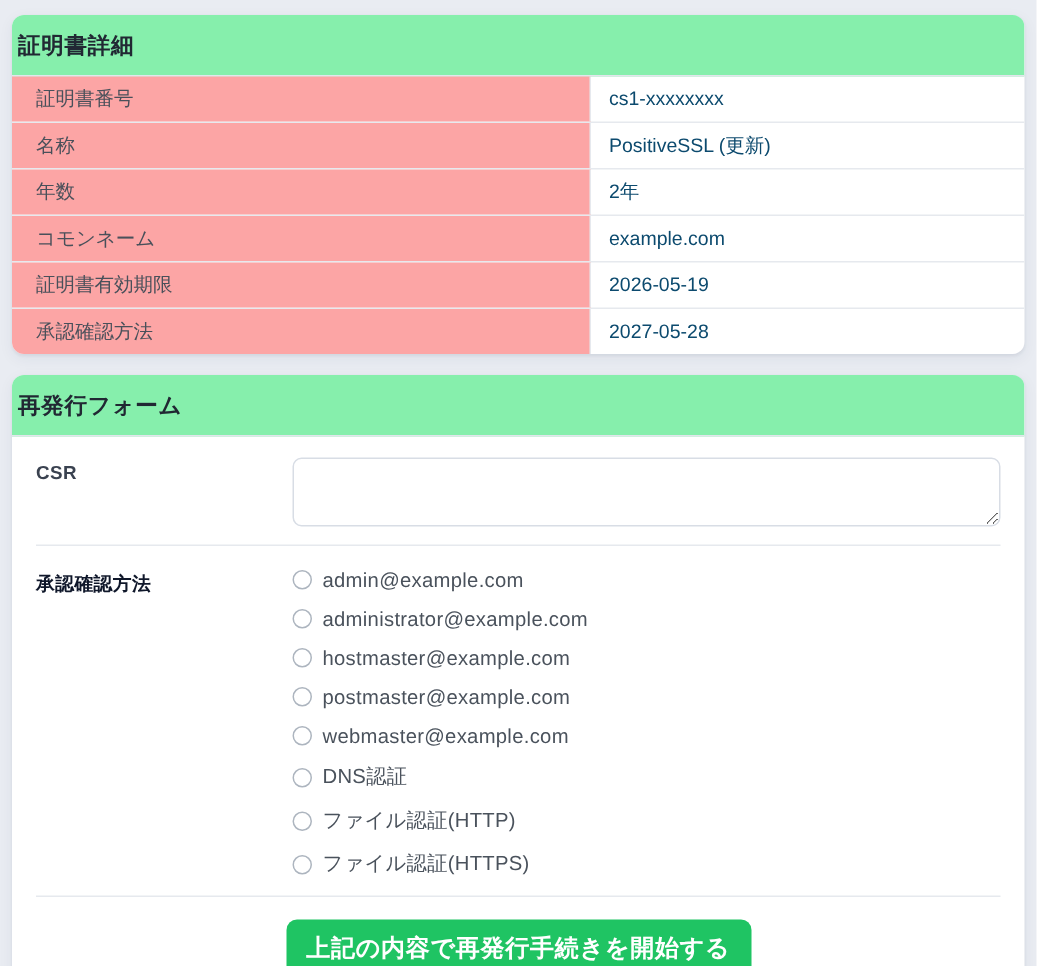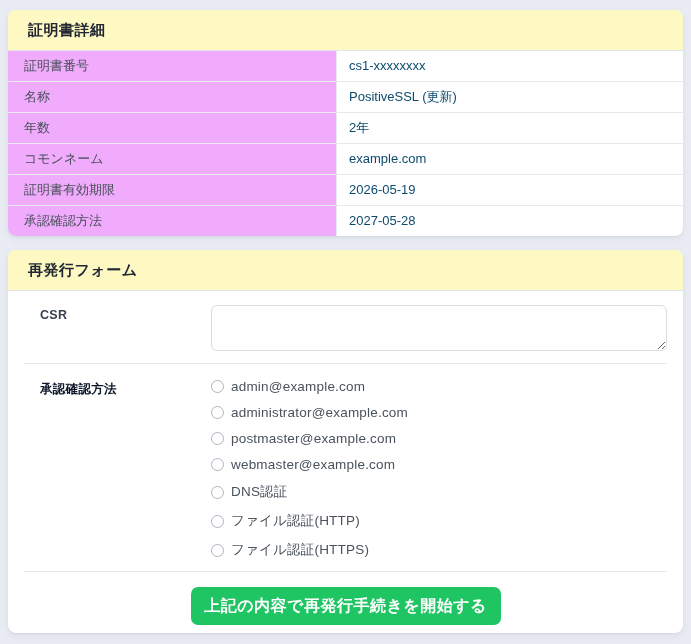--- a/index.html
+++ b/index.html
@@ -13,44 +13,44 @@
   .card{
     margin:0 8px;
     background:#ffffff;
     border-radius:8px;
     box-shadow:0 1px 2px rgba(40,50,80,.07), 0 3px 10px rgba(40,50,80,.06);
     overflow:hidden;
   }
   .card-cert{margin-top:10px;}
   .card-form{margin-top:14px;}
   .card-header{
-    background:#fef9c3;
-    padding:11px 20px 10px;
+    background:#86efac;
+    padding:11px 4px 10px;
     font-size:15px;
     font-weight:bold;
     color:#212833;
     border-bottom:1px solid #e2e6ec;
     letter-spacing:.5px;
   }
   
   .trow{display:flex;border-bottom:1px solid #e6e9ee;}
   .trow:last-child{border-bottom:none;}
   .tlabel{
-    box-sizing:border-box;width:329px;
+    box-sizing:border-box;width:386px;
     padding:8px 16px;
-    background:#f0abfc;
+    background:#fca5a5;
     border-right:1px solid #e6e9ee;
     font-size:13px;line-height:14px;color:#49505a;
   }
   .tvalue{
     flex:1;padding:8px 12px;
     font-size:13px;line-height:14px;color:#0c4a6e;
   }
   
-  .form-row{display:flex;padding:14px 16px 12px;margin-left:16px;}
+  .form-row{display:flex;padding:14px 16px 12px;}
   .form-label{
     box-sizing:border-box;width:171px;flex:0 0 171px;
     font-size:12.5px;color:#0f172a;padding-top:3px;
     letter-spacing:.3px;
     font-weight:bold;
   }
   .form-label.strong{font-weight:bold;color:#3a4250;}
   .csr-textarea{
     flex:1;height:46px;min-height:30px;
     box-sizing:border-box;
@@ -138,20 +138,24 @@
         <label class="radio-option">
           <input type="radio" name="approval-method" style="">
           <span>admin@example.com</span>
         </label>
         <label class="radio-option">
           <input type="radio" name="approval-method" style="">
           <span>administrator@example.com</span>
         </label>
         <label class="radio-option">
           <input type="radio" name="approval-method" style="">
+          <span>hostmaster@example.com</span>
+        </label>
+        <label class="radio-option">
+          <input type="radio" name="approval-method" style="">
           <span>postmaster@example.com</span>
         </label>
         <label class="radio-option">
           <input type="radio" name="approval-method" style="">
           <span>webmaster@example.com</span>
         </label>
         <label class="radio-option">
           <input type="radio" name="approval-method" style="">
           <span>DNS認証</span>
         </label>

